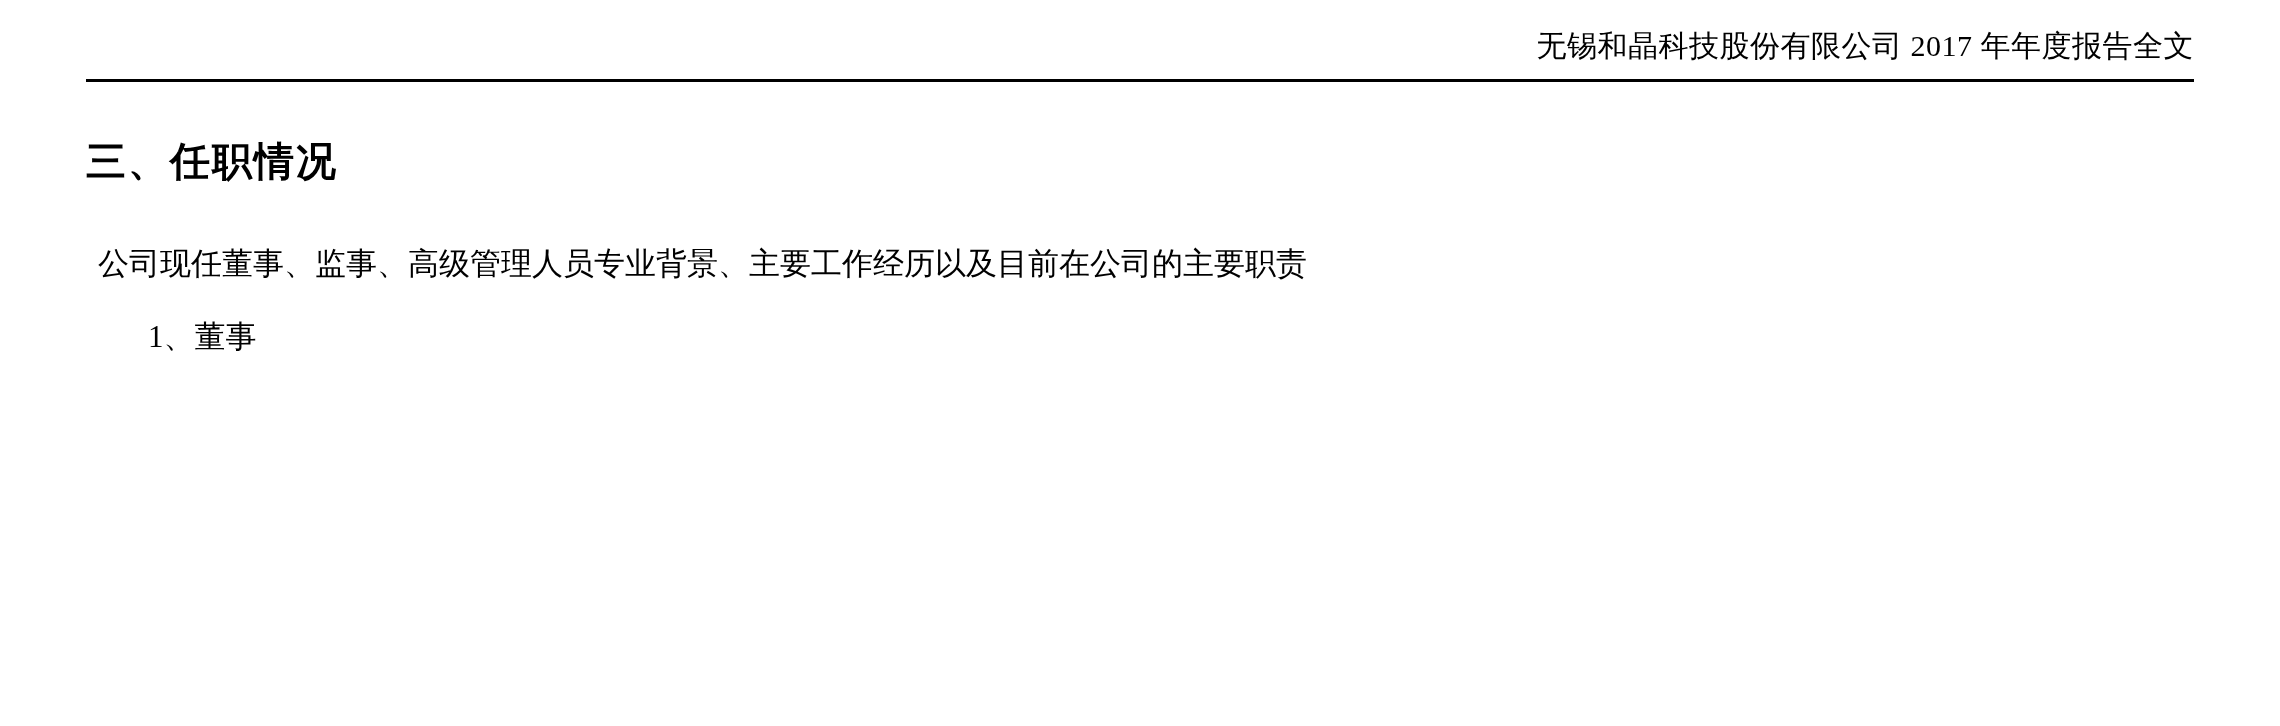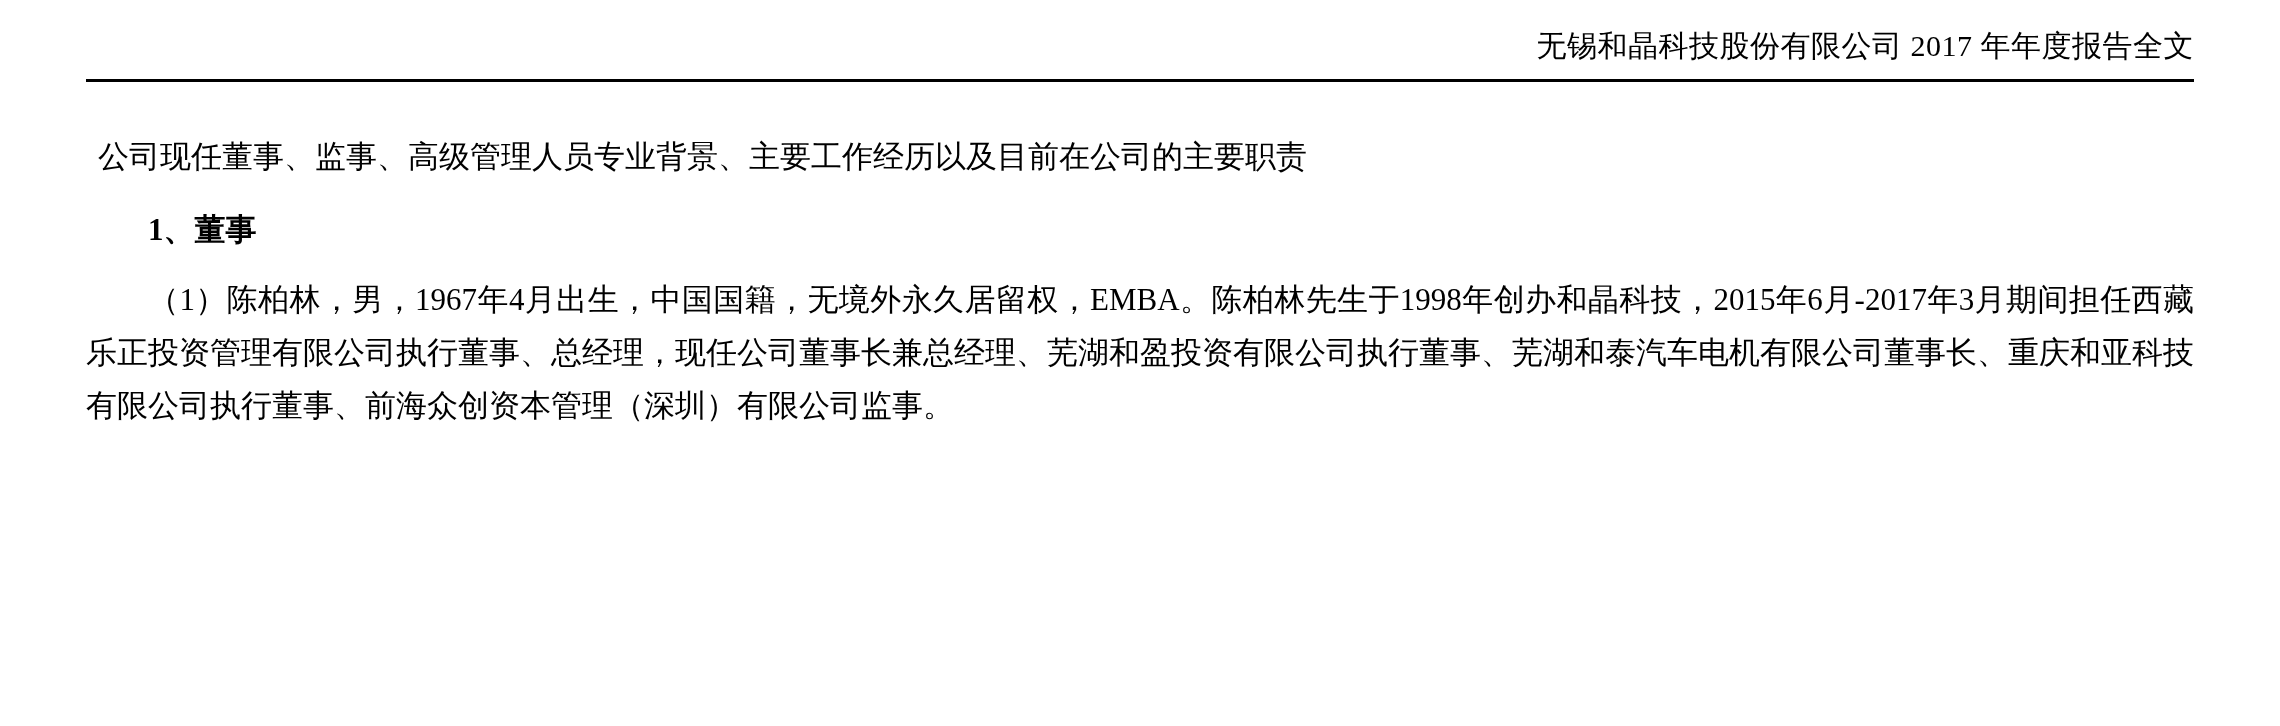--- a/index.html
+++ b/index.html
@@ -43,21 +43,21 @@
   }
   .intro {
     margin-top: 52px;
     font-size: 31px;
     line-height: 1.5;
     margin-left: 12px;
   }
   .subsection {
     margin-top: 28px;
     font-size: 31px;
-    font-weight: bold;
+    font-weight: normal;
     text-indent: 62px;
   }
   .body-para {
     margin-top: 22px;
     font-size: 31px;
     line-height: 1.72;
     text-align: justify;
     text-justify: inter-ideograph;
     text-indent: 62px;
   }
@@ -66,20 +66,20 @@
 <body>
 
 <div class="page">
 
   <div class="header">
     <span>无锡和晶科技股份有限公司 2017 年年度报告全文</span>
   </div>
 
   <div class="header-rule"></div>
 
+  <div class="section-title">三、任职情况</div>
 
   <div class="intro">公司现任董事、监事、高级管理人员专业背景、主要工作经历以及目前在公司的主要职责</div>
 
   <div class="subsection">1、董事</div>
 
-  <div class="body-para">（1）陈柏林，男，1967年4月出生，中国国籍，无境外永久居留权，EMBA。陈柏林先生于1998年创办和晶科技，2015年6月-2017年3月期间担任西藏乐正投资管理有限公司执行董事、总经理，现任公司董事长兼总经理、芜湖和盈投资有限公司执行董事、芜湖和泰汽车电机有限公司董事长、重庆和亚科技有限公司执行董事、前海众创资本管理（深圳）有限公司监事。</div>
 
 </div>
 
 </body></html>

